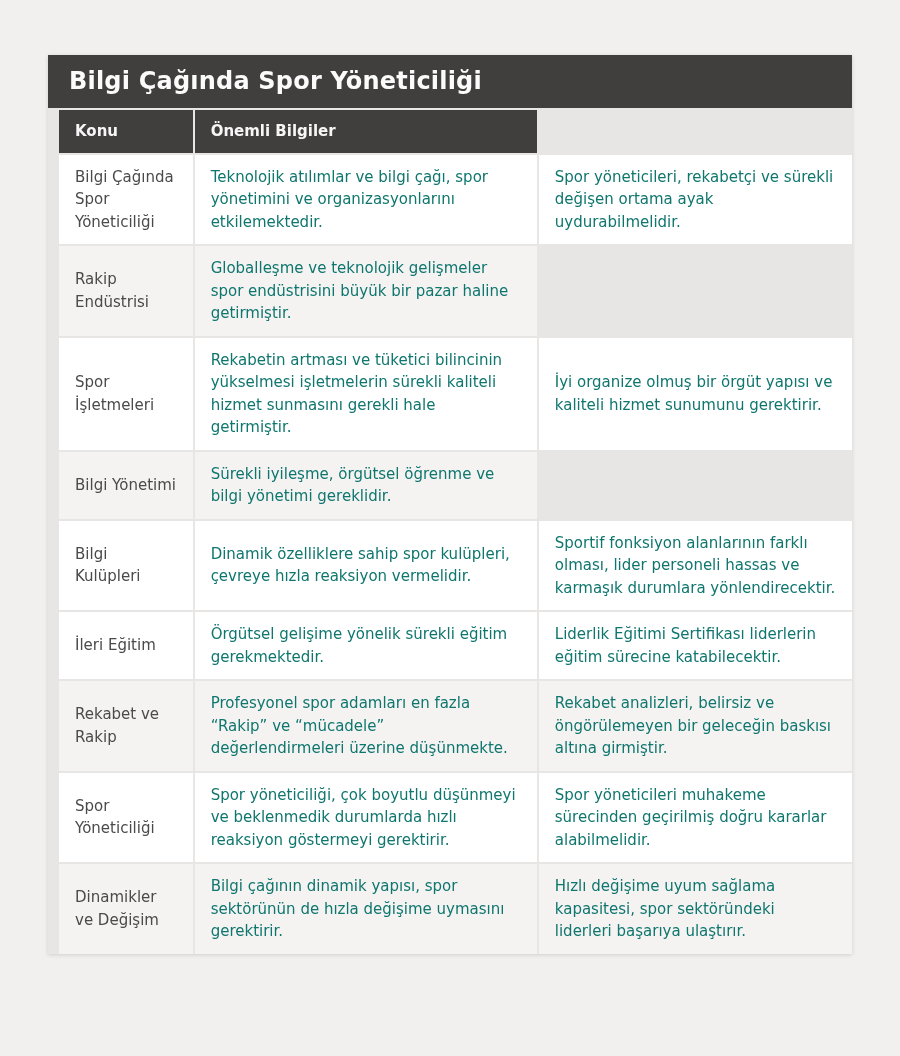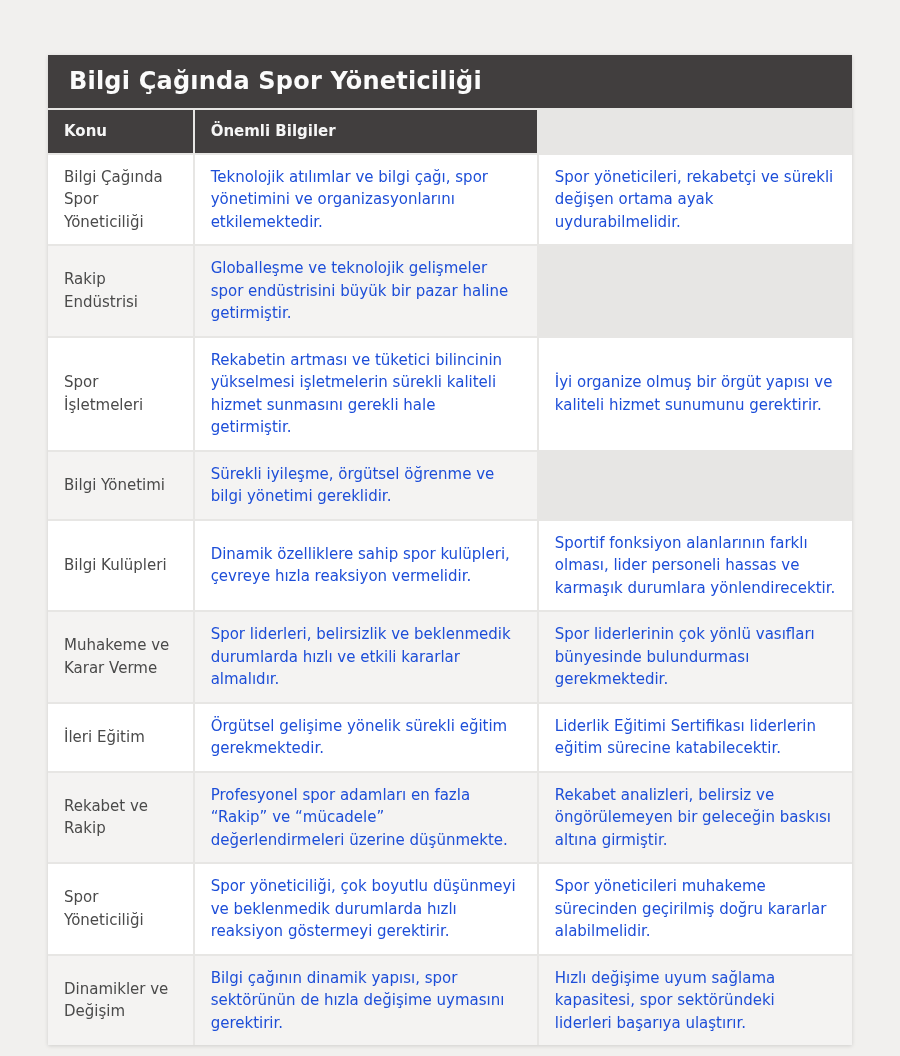--- a/index.html
+++ b/index.html
@@ -34,31 +34,31 @@
     grid-template-columns: 145fr 343fr 314fr;
     gap: 2px;
   }
   .cell {
     background: #ffffff;
     display: flex;
     align-items: center;
     padding: 11px 16px;
     font-size: 15px;
     line-height: 1.5;
-    color: #1d4ed8;
+    color: #0f766e;
   }
   .trow.head .cell {
     background: #413e3e;
     color: #f6f6f6;
     font-weight: bold;
     padding: 10px 16px;
     min-height: 41px;
   }
   .trow.alt .cell { background: #f4f3f2; }
-  .cell.konu { color: #4a4a4a; }
+  .cell.konu { color: #4a4a4a; margin-left: 11px; }
 </style>
 </head>
 <body>
 
 <div class="card">
   <div class="title-bar">Bilgi Çağında Spor Yöneticiliği</div>
 
   <div class="trow head">
     <div class="cell konu">Konu</div>
     <div class="cell bilgi">Önemli Bilgiler</div>
@@ -81,25 +81,20 @@
       </div>
       <div class="trow alt">
         <div class="cell konu">Bilgi Yönetimi</div>
         <div class="cell amac">Sürekli iyileşme, örgütsel öğrenme ve bilgi yönetimi gereklidir.</div>
       </div>
       <div class="trow">
         <div class="cell konu">Bilgi Kulüpleri</div>
         <div class="cell bilgi">Dinamik özelliklere sahip spor kulüpleri, çevreye hızla reaksiyon vermelidir.</div>
         <div class="cell amac">Sportif fonksiyon alanlarının farklı olması, lider personeli hassas ve karmaşık durumlara yönlendirecektir.</div>
       </div>
-      <div class="trow alt">
-        <div class="cell konu">Muhakeme ve Karar Verme</div>
-        <div class="cell bilgi">Spor liderleri, belirsizlik ve beklenmedik durumlarda hızlı ve etkili kararlar almalıdır.</div>
-        <div class="cell amac">Spor liderlerinin çok yönlü vasıfları bünyesinde bulundurması gerekmektedir.</div>
-      </div>
       <div class="trow">
         <div class="cell konu">İleri Eğitim</div>
         <div class="cell bilgi">Örgütsel gelişime yönelik sürekli eğitim gerekmektedir.</div>
         <div class="cell amac">Liderlik Eğitimi Sertifikası liderlerin eğitim sürecine katabilecektir.</div>
       </div>
       <div class="trow alt">
         <div class="cell konu">Rekabet ve Rakip</div>
         <div class="cell bilgi">Profesyonel spor adamları en fazla “Rakip” ve “mücadele” değerlendirmeleri üzerine düşünmekte.</div>
         <div class="cell amac">Rekabet analizleri, belirsiz ve öngörülemeyen bir geleceğin baskısı altına girmiştir.</div>
       </div>

